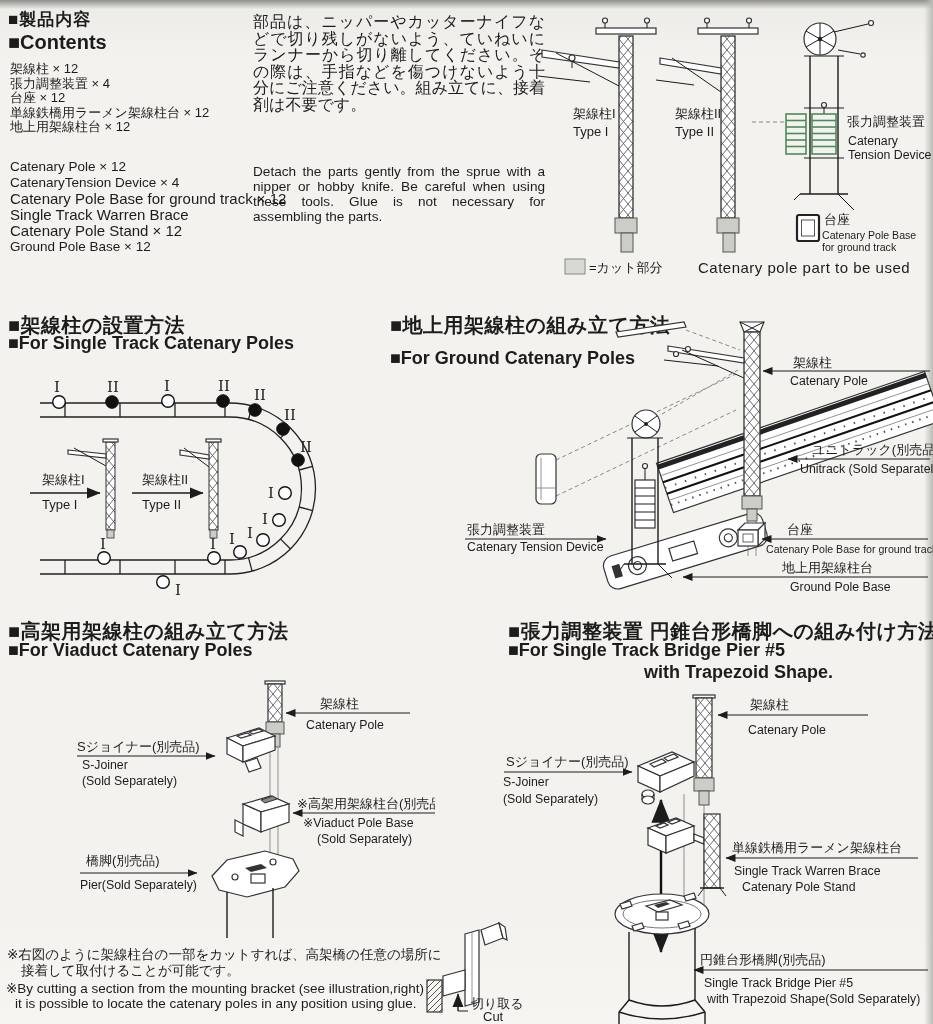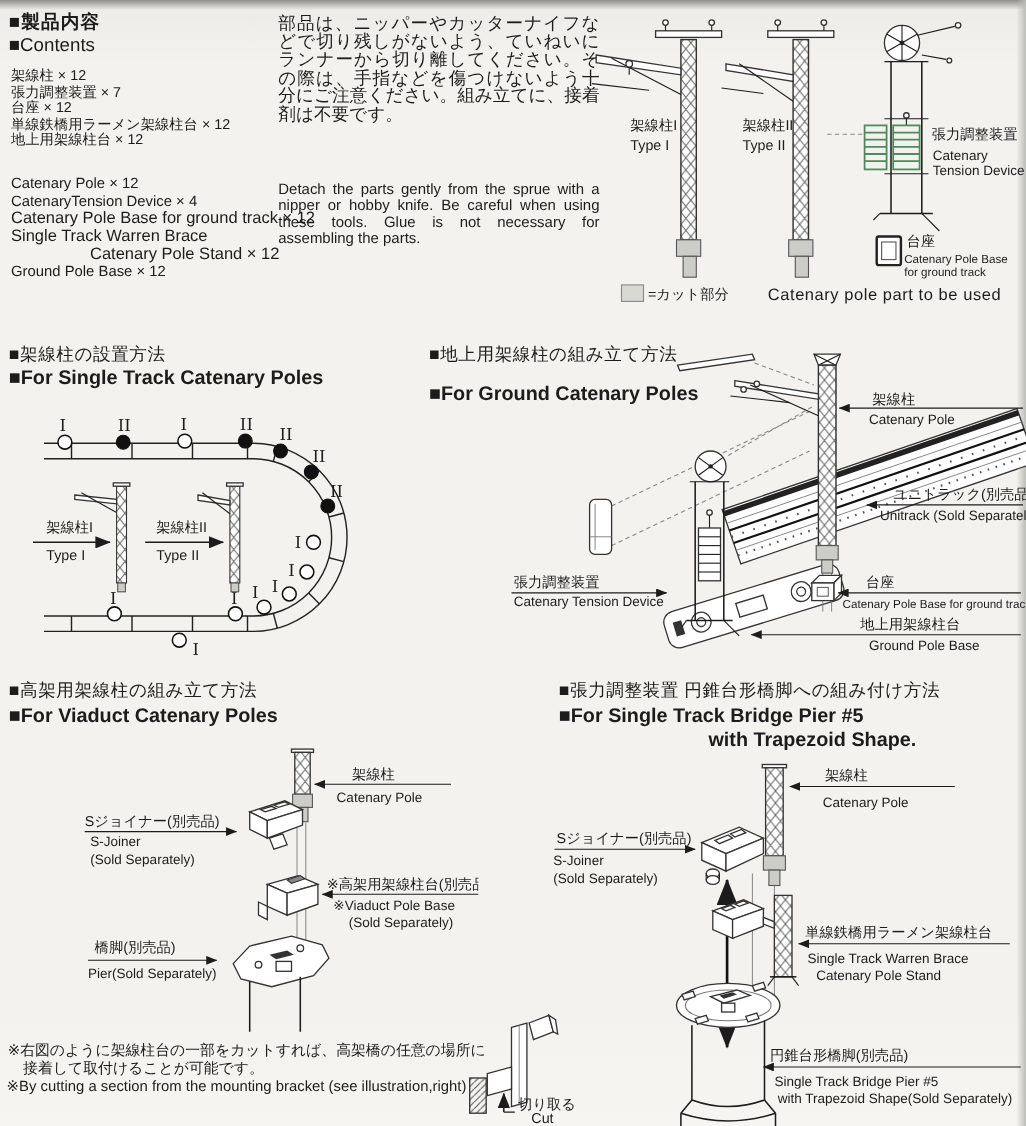--- a/index.html
+++ b/index.html
@@ -3,28 +3,28 @@
 <meta charset="utf-8">
 <style>
   html,body{margin:0;padding:0;background:#d8d8d4}
   .page{position:relative;width:933px;height:1024px;overflow:hidden;
         background:linear-gradient(180deg,#ecebe7 0%,#f3f2ee 6%,#f3f2ee 90%,#f6f5f2 100%);
         font-family:"Liberation Sans","DejaVu Sans",sans-serif;color:#1c1c1c}
   .abs{position:absolute}
   .vtop{left:0;top:0;width:100%;height:9px;background:linear-gradient(180deg,#8f8f8b,rgba(243,242,238,0))}
   .vright{right:0;top:0;width:9px;height:100%;background:linear-gradient(270deg,#bcbcb6,rgba(243,242,238,0))}
   .h1{font-weight:bold;font-size:17px;letter-spacing:1px;white-space:nowrap}
-  .h1en{font-weight:normal;font-size:17px;white-space:nowrap}
-  .h2{font-weight:normal;font-size:16px;letter-spacing:.5px;white-space:nowrap}
+  .h1en{font-weight:bold;font-size:20px;white-space:nowrap}
+  .h2{font-weight:bold;font-size:20px;letter-spacing:.5px;white-space:nowrap}
   .h2en{font-weight:bold;font-size:18px;white-space:nowrap}
   ul.plain{list-style:none;margin:0;padding:0}
   .jp-list li{font-size:13px;line-height:14.6px;white-space:nowrap}
   .en-list li{font-size:13.5px;line-height:16px;white-space:nowrap}
   .en-list li.sm{font-size:15px}
-  .en-list li.right{text-align:right;width:244px}
+  .en-list li.right{text-align:left;width:244px}
   .para{font-size:16px;line-height:16.6px;width:292px;text-align:justify}
   .para-en{font-size:13.6px;line-height:15px;width:292px;text-align:justify}
   .fn{font-size:13.5px;white-space:nowrap}
   svg text{font-family:"Liberation Sans","DejaVu Sans",sans-serif;fill:#1c1c1c}
   text.l13{font-size:13px} text.l12{font-size:12.3px} text.l11{font-size:10.6px}
   text.lg{font-size:15px;letter-spacing:.5px}
   text.rn{font-family:"DejaVu Serif","Liberation Serif",serif;font-size:15px;text-anchor:middle}
   .ln{stroke:#1c1c1c;stroke-width:1;fill:none}
   .ln2{stroke:#1c1c1c;stroke-width:1.4;fill:none}
   .thin{stroke:#777;stroke-width:.8;fill:none}
@@ -55,21 +55,21 @@
       <marker id="ah" viewBox="0 0 10 8" refX="9.5" refY="4" markerWidth="10" markerHeight="8" orient="auto-start-reverse">
         <path d="M0,0 L10,4 L0,8 Z" fill="#1c1c1c"></path>
       </marker>
     </defs>
   </svg>
 
   <div class="abs h1" style="left:8px;top:8px">■製品内容</div>
   <div class="abs h1en" style="left:8px;top:31px">■Contents</div>
   <ul class="abs plain jp-list" style="left:10px;top:62px">
     <li>架線柱 × 12</li>
-    <li>張力調整装置 × 7</li>
+    <li>張力調整装置 × 4</li>
     <li>台座 × 12</li>
     <li>単線鉄橋用ラーメン架線柱台 × 12</li>
     <li>地上用架線柱台 × 12</li>
   </ul>
   <ul class="abs plain en-list" style="left:10px;top:159px">
     <li>Catenary Pole × 12</li>
     <li>CatenaryTension Device × 4</li>
     <li class="sm">Catenary Pole Base for ground track × 12</li>
     <li class="sm">Single Track Warren Brace</li>
     <li class="sm right">Catenary Pole Stand × 12</li>
@@ -482,20 +482,21 @@
     </g>
     <line x1="430" y1="284" x2="196" y2="284" class="ln" marker-end="url(#ah)"></line>
     <text x="202" y="278" class="l13">円錐台形橋脚(別売品)</text>
     <text x="206" y="301" class="l12">Single Track Bridge Pier #5</text>
     <text x="209" y="317" class="l12">with Trapezoid Shape(Sold Separately)</text>
   </svg>
 
   <div class="abs fn" style="left:7px;top:946px">※右図のように架線柱台の一部をカットすれば、高架橋の任意の場所に</div>
   <div class="abs fn" style="left:6px;top:980px">※By cutting a section from the mounting bracket  (see illustration,right)</div>
   <div class="abs fn" style="left:21px;top:962px">接着して取付けることが可能です。</div>
+  <div class="abs fn" style="left:15px;top:996px">it is possible to locate the catenary poles in any   position using glue.</div>
 
   <svg class="abs" style="left:425px;top:918px" width="110" height="106" viewBox="0 0 110 106">
     <g>
       <polygon points="56,12 74,5 78,20 60,27" class="pt"></polygon>
       <polygon points="74,5 80,9 82,22 78,20" class="pt"></polygon>
       <polygon points="40,16 54,12 54,84 40,88" class="pt"></polygon>
       <line x1="47" y1="14" x2="47" y2="86" class="thin"></line>
       <polygon points="18,58 40,52 40,72 18,78" class="pt"></polygon>
       <rect x="2" y="62" width="15" height="32" fill="url(#hatch)" stroke="#333" stroke-width="1.2"></rect>
     </g>

